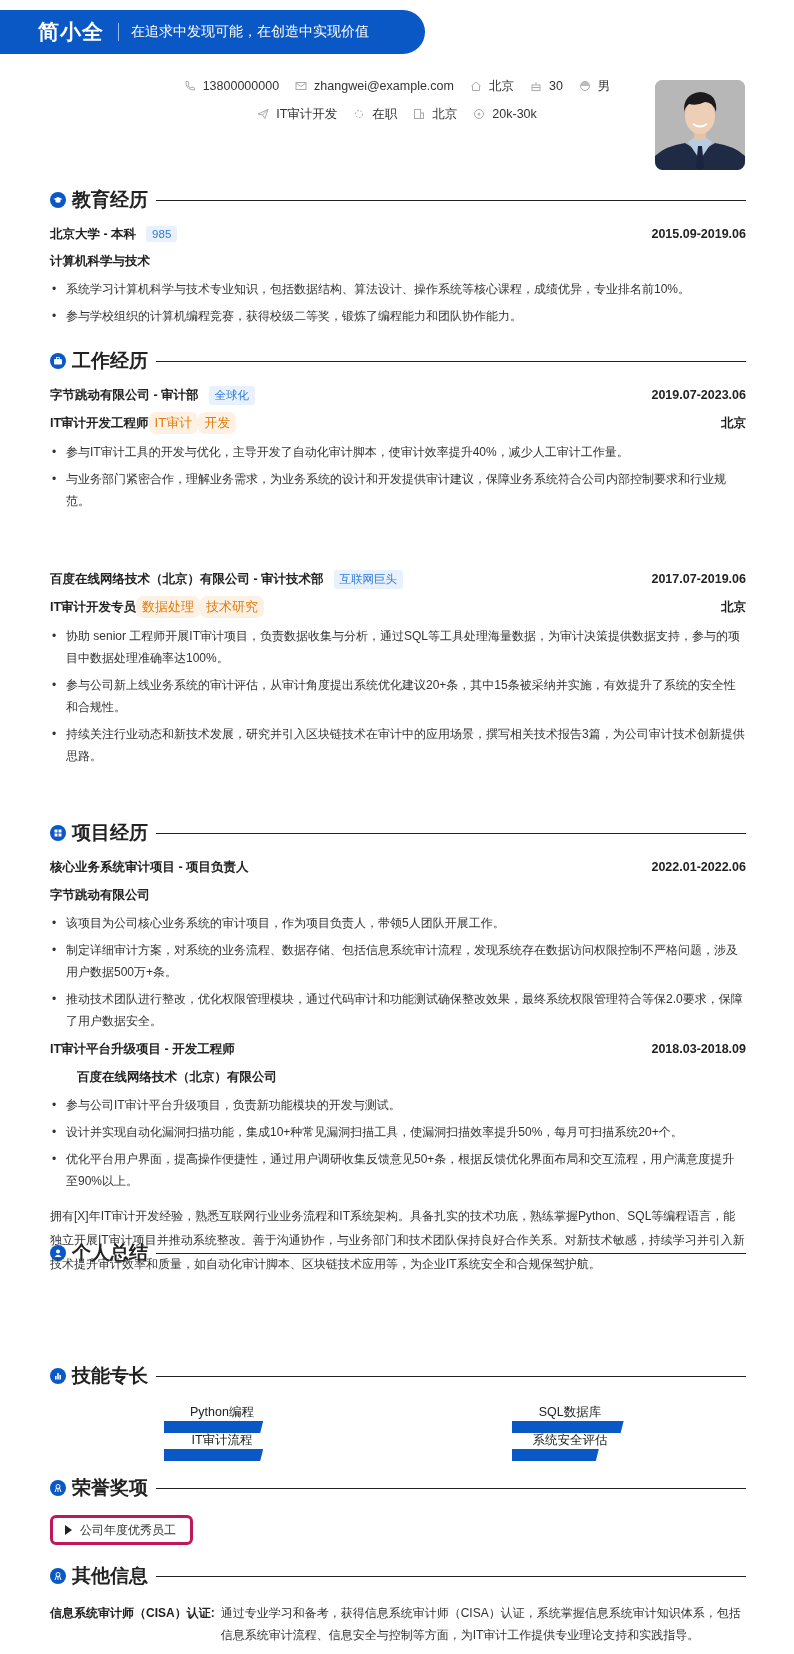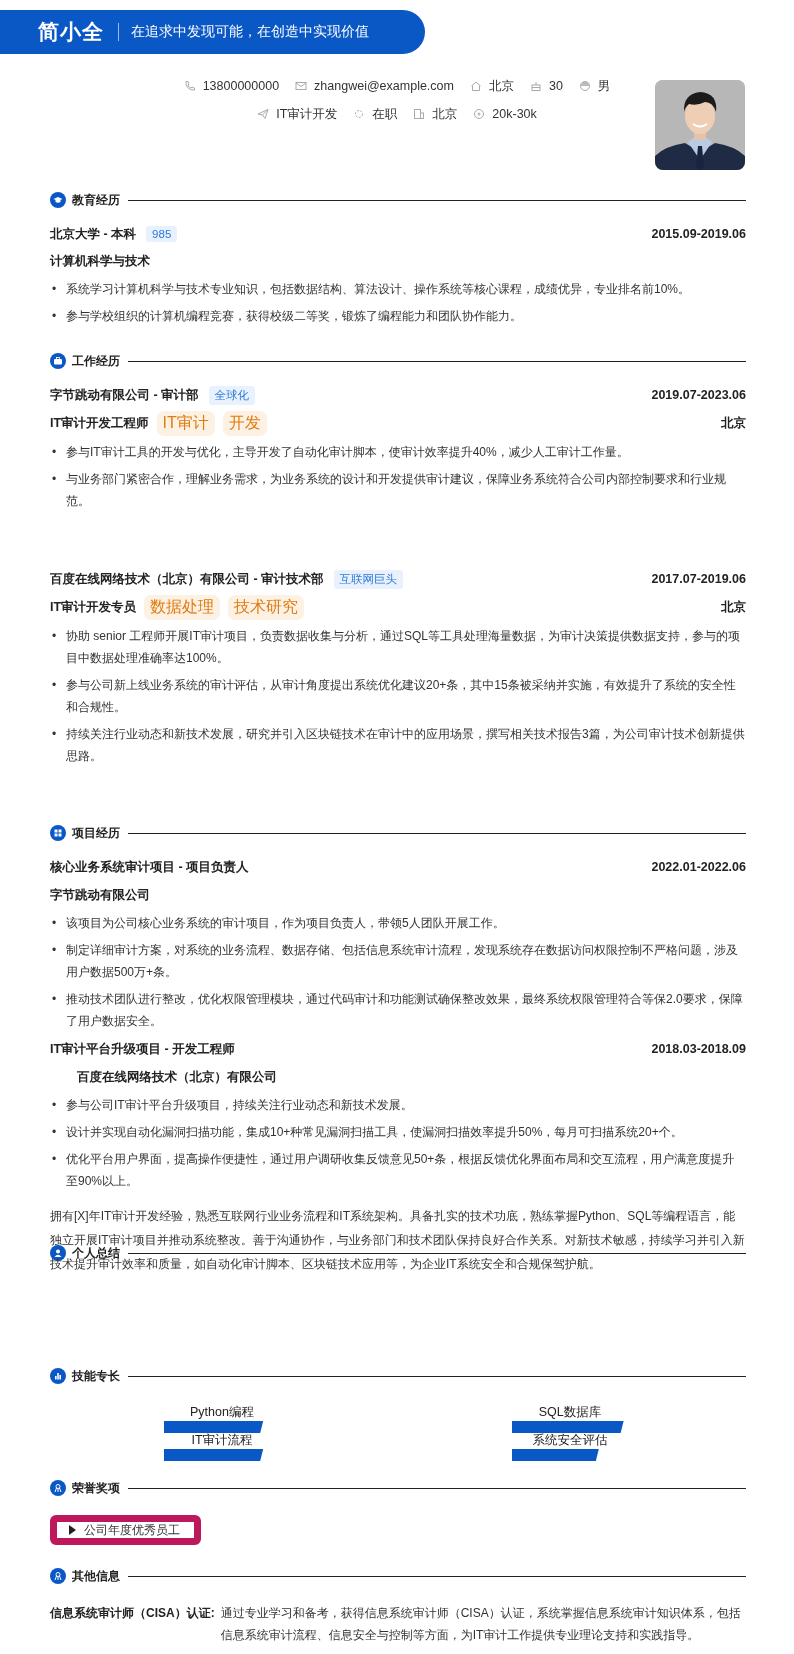--- a/index.html
+++ b/index.html
@@ -24,42 +24,42 @@
   .contact-row .ic svg { width: 12px; height: 12px; }
 
   .photo {
     position: absolute; left: 655px; top: 80px; width: 90px; height: 90px;
     border-radius: 8px; overflow: hidden; background: #b8b8b8;
   }
 
   .section-head { position: absolute; left: 50px; width: 696px; display: flex; align-items: center; height: 20px; }
   .section-head .sicon { width: 16px; height: 16px; border-radius: 50%; background: #0a57c6; display: flex; align-items: center; justify-content: center; margin-right: 6px; }
   .section-head .sicon svg { width: 10px; height: 10px; }
-  .section-head .stitle { font-size: 12px; font-weight: bold; color: #222; margin-right: 8px; }
+  .section-head .stitle { font-size: 19px; font-weight: bold; color: #222; margin-right: 8px; }
   .section-head .sline { flex: 1; height: 1px; background: #222; }
 
   .block { position: absolute; left: 50px; width: 696px; }
   .row { display: flex; justify-content: space-between; align-items: center; height: 22px; }
   .title { font-size: 12.5px; font-weight: bold; color: #222; display: flex; align-items: center; }
   .date { font-size: 12.5px; font-weight: bold; color: #222; }
   .tag-blue { font-size: 11.5px; color: #2f7bd7; background: #e8f1fd; padding: 2px 6px; border-radius: 3px; margin-left: 10px; font-weight: normal; }
-  .tag-orange { font-size: 16px; color: #e07b10; background: #fdf1e4; padding: 2px 6px; border-radius: 7px; margin-left: 8px; font-weight: normal; }
+  .tag-orange { font-size: 13px; color: #e07b10; background: #fdf1e4; padding: 2px 6px; border-radius: 7px; font-weight: normal; }
   .sub { font-size: 12.5px; font-weight: bold; color: #222; height: 22px; display: flex; align-items: center; }
   ul.bullets { list-style: none; }
   ul.bullets li { font-size: 12px; line-height: 22px; color: #333; padding-left: 16px; position: relative; margin-bottom: 5px; }
   ul.bullets li::before { content: "•"; position: absolute; left: 2px; top: 0; color: #333; }
   .para { font-size: 12px; line-height: 22px; color: #333; }
 
   .skills { display: grid; grid-template-columns: 352px 344px; row-gap: 14px; }
   .skill { display: flex; align-items: center; font-size: 12.5px; color: #222; height: 14px; flex-direction: column; }
   .skill .slabel { margin-right: 8px; }
   .bar { width: 124px; height: 12px; background: #e3e5ea; position: relative; }
   .bar .fill { position: absolute; left: 0; top: 0; height: 12px; background: #0a57c6; clip-path: polygon(0 0, 100% 0, calc(100% - 3px) 100%, 0 100%); }
 
-  .award { display: inline-flex; align-items: center; border: 7px solid #be185d; border-radius: 6px; padding: 0 14px 0 12px; height: 30px; font-size: 12px; color: #333; }
+  .award { display: inline-flex; align-items: center; border: 3px solid #be185d; border-radius: 6px; padding: 0 14px 0 12px; height: 30px; font-size: 12px; color: #333; }
   .award .tri { width: 0; height: 0; border-left: 7px solid #222; border-top: 5px solid transparent; border-bottom: 5px solid transparent; margin-right: 8px; }
 
   .other { display: flex; font-size: 12px; line-height: 22px; }
   .other .olabel { font-weight: bold; white-space: nowrap; color: #222; }
   .other .otext { color: #333; }
 </style>
 </head>
 <body>
 
 <div class="banner">
@@ -268,21 +268,21 @@
     <li>推动技术团队进行整改，优化权限管理模块，通过代码审计和功能测试确保整改效果，最终系统权限管理符合等保2.0要求，保障了用户数据安全。</li>
   </ul>
 </div>
 <div class="block" style="top:1038px;">
   <div class="row">
     <span class="title">IT审计平台升级项目 - 开发工程师</span>
     <span class="date">2018.03-2018.09</span>
   </div>
   <div class="sub" style="margin-top:6px;margin-left:27px;">百度在线网络技术（北京）有限公司</div>
   <ul class="bullets" style="margin-top:6px;">
-    <li>参与公司IT审计平台升级项目，持续关注行业动态和新技术发展。</li>
+    <li>参与公司IT审计平台升级项目，负责新功能模块的开发与测试。</li>
     <li>设计并实现自动化漏洞扫描功能，集成10+种常见漏洞扫描工具，使漏洞扫描效率提升50%，每月可扫描系统20+个。</li>
     <li>优化平台用户界面，提高操作便捷性，通过用户调研收集反馈意见50+条，根据反馈优化界面布局和交互流程，用户满意度提升至90%以上。</li>
   </ul>
 </div>
 
 <div class="section-head" style="top:1243px;">
   <span class="sicon">
       <svg viewBox="0 0 10 10">
         <circle cx="5" cy="3.6" r="2" fill="#fff"></circle>
         <path d="M1.5 9 Q5 4.5 8.5 9 Z" fill="#fff"></path>

